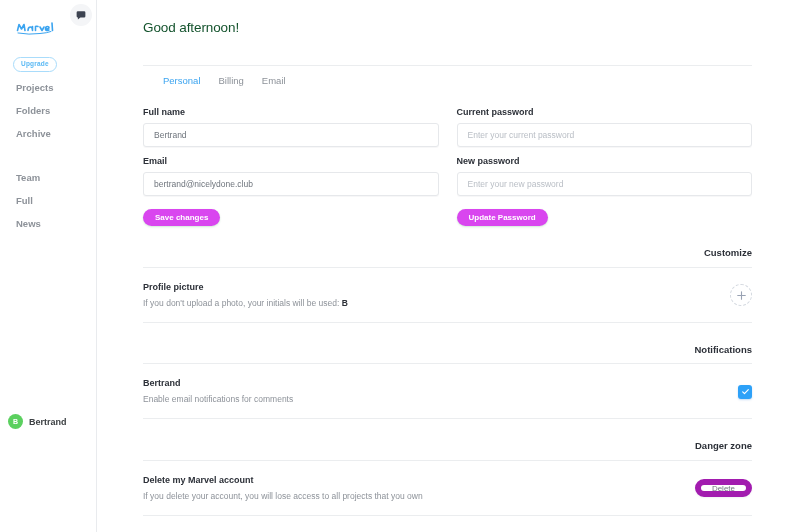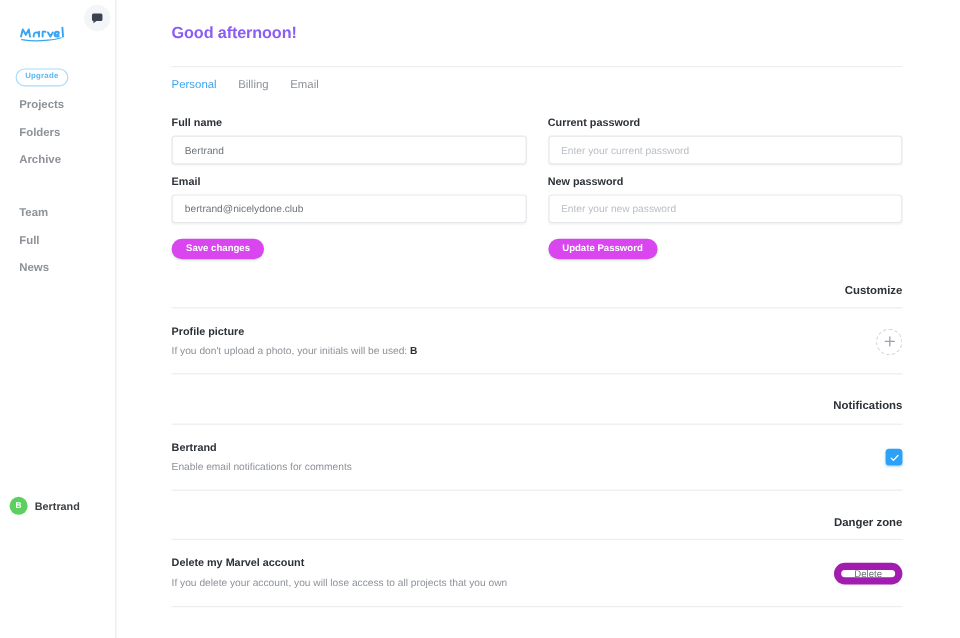--- a/index.html
+++ b/index.html
@@ -75,28 +75,28 @@
 
   
   .main {
     flex: 1 1 auto;
     padding: 20px 48px 0 46px;
     overflow: hidden;
     position: relative;
   }
   .greeting {
     font-size: 13.5px;
-    font-weight: bold;
-    color: #8b5cf6;
+    font-weight: normal;
+    color: #14532d;
     letter-spacing: -.1px;
-    margin-bottom: 20px;
+    margin-bottom: 30px;
   }
   .hr { height: 1px; background: #ebedef; width: 100%; }
 
-  .tabs { display: flex; gap: 18px; padding: 10px 0 14px 0; }
+  .tabs { display: flex; gap: 18px; padding: 10px 0 14px 0; margin-left: 20px; }
   .tab {
     font-size: 9.5px;
     color: #8d9299;
     cursor: pointer;
     line-height: 1;
   }
   .tab.active { color: #3ba4f0; }
 
   .form-grid {
     display: flex; gap: 18px;

